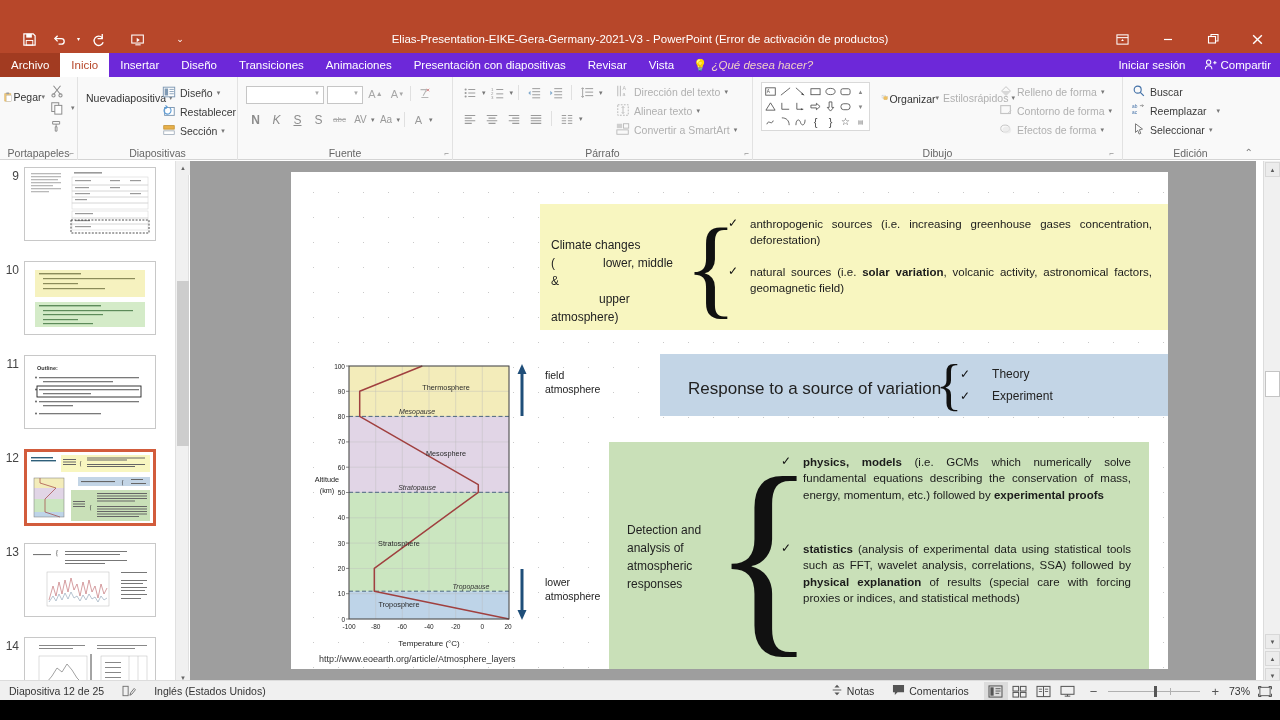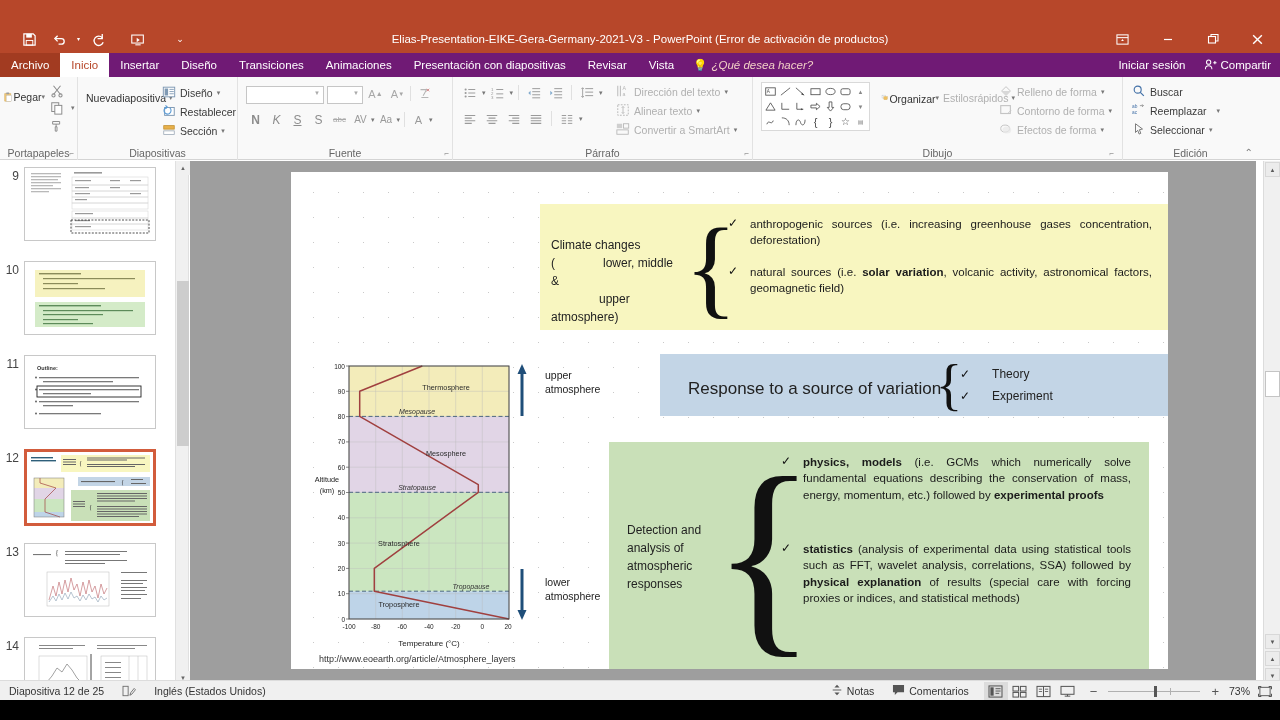--- a/index.html
+++ b/index.html
@@ -34,21 +34,21 @@
     position: absolute; top: 25px; right: 0; height: 28px; display: flex; align-items: center;
   }
   .win-btn {
     width: 45px; height: 28px; display: flex; align-items: center; justify-content: center;
     color: #fff; font-size: 13px;
   }
 
   
   .tabs {
     position: absolute; top: 53px; left: 0; width: 1280px; height: 24px;
-    background: #701a75; display: flex; align-items: stretch;
+    background: #6d28d9; display: flex; align-items: stretch;
   }
   .tab {
     padding: 0 11px; display: flex; align-items: center;
     color: #fff; font-size: 11.5px; white-space: nowrap;
   }
   .tab.active { background: #fff; color: #b7472a; }
   .tab.file { background: #a23b21; }
   .tellme {
     display: flex; align-items: center; gap: 4px; padding: 0 8px;
     color: #f2cfc6; font-size: 11.5px; font-style: italic;
@@ -1143,21 +1143,21 @@
           </g>
 
           <g>
             <line x1="213" y1="215" x2="213" y2="258" stroke="#1f4e79" stroke-width="3"></line>
             <path d="M213 266 L208.5 256 L217.5 256 Z" fill="#1f4e79"></path>
           </g>
         </svg>
       </div>
 
       <div style="position:absolute; left:254px; top:197px; font-size:10.5px; color:#222; line-height:1.3;">
-        <div>upper</div>
+        <div>field</div>
         <div>atmosphere</div>
       </div>
       <div style="position:absolute; left:254px; top:404px; font-size:10.5px; color:#222; line-height:1.3;">
         <div>lower</div>
         <div>atmosphere</div>
       </div>
 
       <div class="cite">http://www.eoearth.org/article/Atmosphere_layers</div>
     </div>
   </div>

